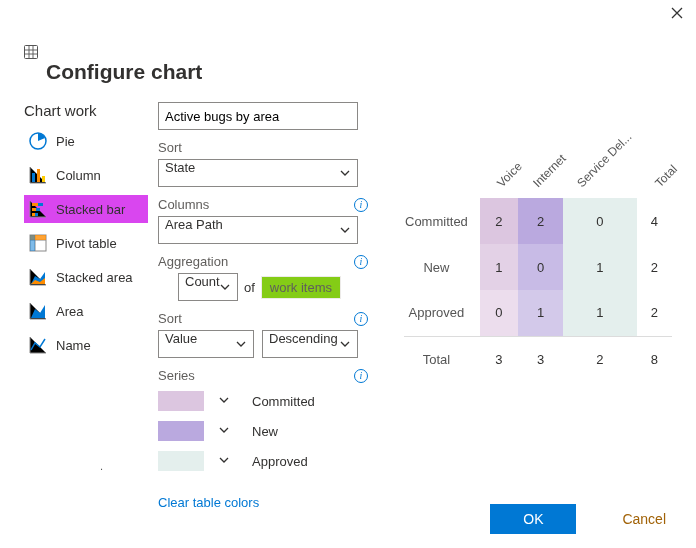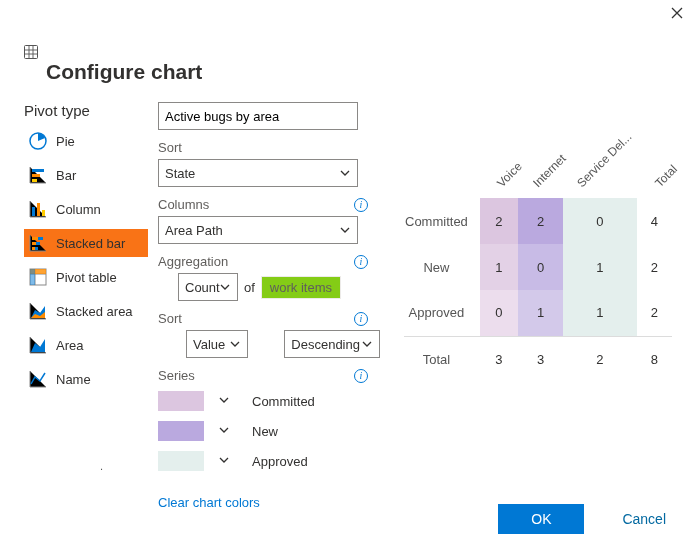--- a/index.html
+++ b/index.html
@@ -13,40 +13,40 @@
   .title-icon svg { display: block; }
   .title { font-size: 21px; font-weight: 600; margin-top: 40px; }
 
   .body { display: flex; gap: 10px; }
 
   
   .sidebar { width: 124px; flex-shrink: 0; }
   .sidebar-title { font-size: 15px; margin-bottom: 8px; }
   .chart-list { display: flex; flex-direction: column; gap: 6px; }
   .chart-item { display: flex; align-items: center; gap: 8px; padding: 4px 4px; cursor: pointer; text-align: right; }
-  .chart-item.selected { background: #f97316; }
+  .chart-item.selected { background: #d946ef; }
   .chart-icon { width: 20px; height: 20px; flex-shrink: 0; }
   .chart-icon svg { display: block; }
 
   
   .settings { width: 210px; flex-shrink: 0; }
   .field { margin-bottom: 10px; }
   .field-label-row { display: flex; align-items: center; justify-content: space-between; margin-bottom: 4px; }
   .field-label { color: #605e5c; font-size: 13px; }
   .info-icon { width: 14px; height: 14px; border: 1px solid #0078d4; border-radius: 50%; color: #0078d4; font-size: 10px; display: flex; align-items: center; justify-content: center; font-style: italic; font-family: Georgia, serif; }
   .text-input { width: 200px; height: 28px; border: 1px solid #8a8886; padding: 0 6px; font-size: 13px; }
-  .select { width: 200px; height: 28px; border: 1px solid #8a8886; padding: 0 22px 0 6px; background: #fff; display: flex; align-items: center; position: relative; cursor: pointer; }
+  .select { width: 200px; height: 28px; border: 1px solid #8a8886; padding: 0 22px 0 6px; background: #fff; display: flex; align-items: flex-start; position: relative; cursor: pointer; }
   .select.small { width: 60px; display:inline-flex; }
   .select .chev, .chev-dd { position: absolute; right: 6px; top: 50%; transform: translateY(-50%); pointer-events:none; }
   .chev-dd svg { display:block; }
   .agg-row { display: flex; align-items: center; gap: 6px; padding-left: 20px; }
   .agg-of { color: #323130; }
   .readonly-box { background: #84cc16; border: 1px solid #edebe9; padding: 3px 8px; color: #605e5c; }
   .sort-row { display: flex; gap: 8px; }
-  .sort-row .select { width: 96px; margin-left: 28px; }
+  .sort-row .select { width: 96px; }
 
   .series-list { display: flex; flex-direction: column; gap: 10px; margin-top: 8px; }
   .series-item { display: flex; align-items: center; gap: 14px; }
   .swatch { width: 46px; height: 20px; }
   .series-chev { width: 12px; }
   .series-label { font-size: 13px; padding-left: 8px;}
 
   .clear-link { color: #0078d4; cursor: pointer; margin-top: 14px; display:inline-block; font-size: 13px;}
 
   .dot { position:absolute; left:100px; top:460px; font-size:11px; color:#555;}
@@ -61,23 +61,23 @@
   .c-voice1 { background: #dcc6e0; }
   .c-voice2 { background: #e3d1e6; }
   .c-voice3 { background: #ecdded; }
   .c-net1  { background: #baa9df; }
   .c-net2  { background: #c8bbe6; }
   .c-net3  { background: #d3c9ea; }
   .c-sd    { background: #e4efed; }
   .sep td, .sep th { border-top: 1px solid #dcdcdc; }
 
   
-  .footer { position: absolute; bottom: 14px; right: 24px; display: flex; gap: 32px; align-items: center; margin-left: 36px; }
+  .footer { position: absolute; bottom: 14px; right: 24px; display: flex; gap: 40px; align-items: center; margin-left: 36px; }
   .btn-ok { background: #0078d4; color: #fff; border: none; width: 86px; height: 30px; font-size: 14px; cursor: pointer; }
-  .btn-cancel { background: none; border: none; color: #0369a1; font-size: 14px; cursor: pointer; }
+  .btn-cancel { background: none; border: none; color: #a16207; font-size: 14px; cursor: pointer; }
 
   .chev-path { stroke:#323130; stroke-width:1.3; fill:none; }
 </style>
 </head>
 <body>
 
 <div class="dialog">
 
   <div class="close-x">
     <svg width="14" height="14" viewBox="0 0 14 14">
@@ -90,41 +90,30 @@
       <svg width="14" height="14" viewBox="0 0 14 14">
         <rect x="0.5" y="0.5" width="13" height="13" rx="1" fill="none" stroke="#555"></rect>
         <path d="M0.5 5 H13.5 M0.5 9 H13.5 M5 0.5 V13.5 M9 0.5 V13.5" stroke="#555" stroke-width="0.9"></path>
       </svg>
     </span>
     <span class="title">Configure chart</span>
   </div>
 
   <div class="body">
     <div class="sidebar">
-      <div class="sidebar-title">Pivot type</div>
+      <div class="sidebar-title">Chart work</div>
       <div class="chart-list">
         <div class="chart-item">
           <span class="chart-icon">
             <svg width="20" height="20" viewBox="0 0 20 20">
                 <circle cx="10" cy="10" r="8" fill="none" stroke="#0078d4" stroke-width="1.5"></circle>
                 <path d="M10 10 L10 2 A8 8 0 0 1 17 7 Z" fill="#0078d4"></path>
               </svg>
           </span>
           <span>Pie</span>
-        </div>
-        <div class="chart-item">
-          <span class="chart-icon">
-            <svg width="20" height="20" viewBox="0 0 20 20">
-                <path d="M2 2 V18 H18" stroke="#888"></path>
-                <rect x="4" y="4" width="12" height="3" fill="#0078d4"></rect>
-                <rect x="4" y="9" width="8" height="3" fill="#ff8c00"></rect>
-                <rect x="4" y="14" width="5" height="3" fill="#ffcc00"></rect>
-              </svg>
-          </span>
-          <span>Bar</span>
         </div>
         <div class="chart-item">
           <span class="chart-icon">
             <svg width="20" height="20" viewBox="0 0 20 20">
                 <path d="M2 2 V18 H18" stroke="#888"></path>
                 <rect x="4" y="8" width="3" height="9" fill="#0078d4"></rect>
                 <rect x="9" y="4" width="3" height="13" fill="#ff8c00"></rect>
                 <rect x="14" y="11" width="3" height="6" fill="#ffcc00"></rect>
               </svg>
           </span>
@@ -281,21 +270,21 @@
           </div>
           <div class="series-item">
             <span class="swatch" style="background:#e4efed;"></span>
             <span class="series-chev"><svg width="12" height="12" viewBox="0 0 12 12">
                   <path class="chev-path" d="M2 4 L6 8 L10 4"></path>
                 </svg></span>
             <span class="series-label">Approved</span>
           </div>
         </div>
       </div>
-      <span class="clear-link">Clear chart colors</span>
+      <span class="clear-link">Clear table colors</span>
     </div>
 
     <div class="preview">
       <table class="ptable">
         <tbody>
             <tr>
           <th class="corner"></th>
           <th class="col-head"><span class="rot">Voice</span></th>
           <th class="col-head"><span class="rot">Internet</span></th>
           <th class="col-head"><span class="rot">Service Del...</span></th>

